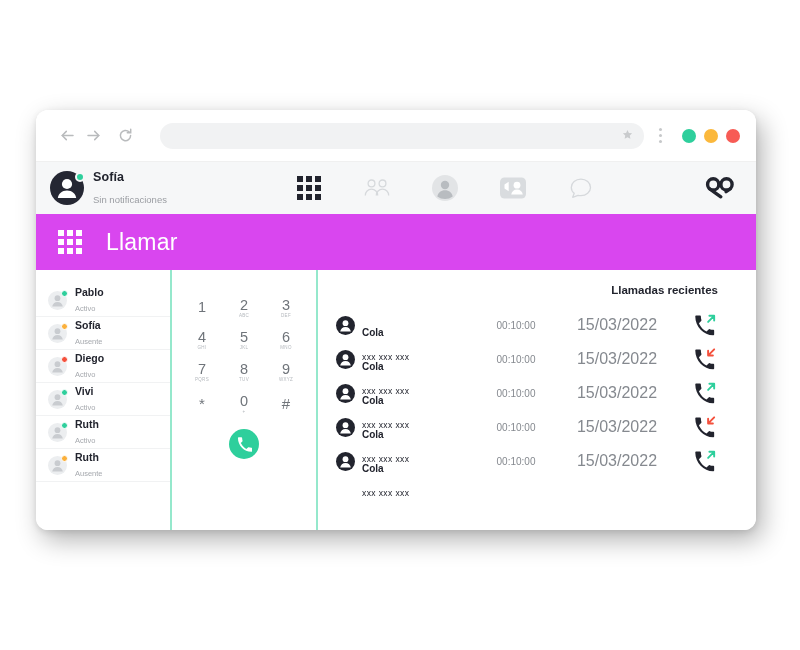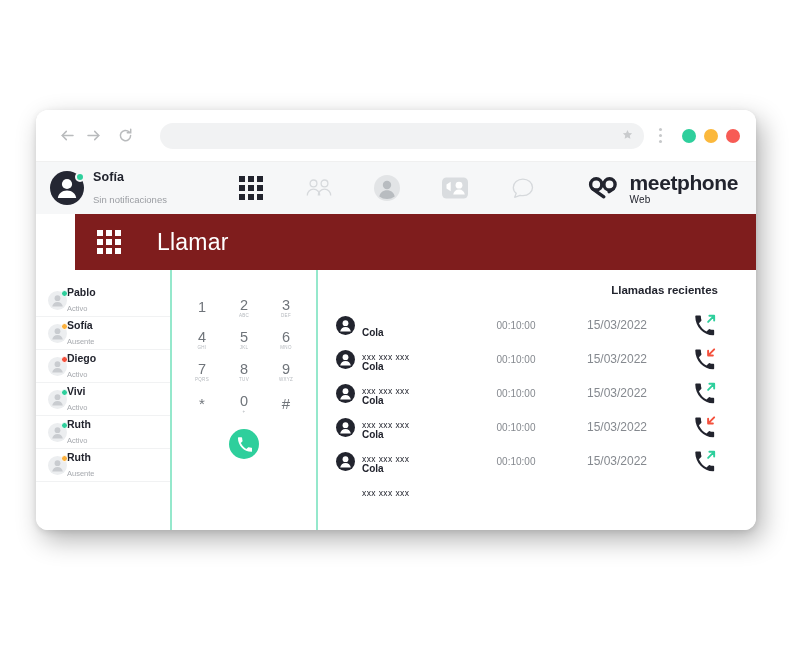--- a/index.html
+++ b/index.html
@@ -119,42 +119,41 @@
 
   .brand { display: flex; align-items: center; gap: 9px; flex: 0 0 auto; }
   .brand-mark { width: 34px; height: 26px; }
   .brand-text { line-height: 1; }
   .brand-name { font-size: 21px; font-weight: bold; color: #22242e; letter-spacing: -0.4px; }
   .brand-sub { font-size: 10px; color: #22242e; margin-top: 2px; letter-spacing: .2px; }
 
   
   .banner {
     height: 56px;
-    background: #7f1d1d;
+    background: #d946ef;
     display: flex;
     align-items: center;
     padding-left: 22px;
-    gap: 36px;
-    margin-left: 39px;
+    gap: 24px;
   }
   .banner .grid9w { display: grid; grid-template-columns: repeat(3, 6px); grid-gap: 3px; }
   .banner .grid9w i { width: 6px; height: 6px; background: #ffffff; display: block; }
   .banner-title { font-size: 23px; color: #ffffff; letter-spacing: .2px; }
 
   
   .app-body { display: flex; height: 260px; background: #ffffff; }
 
   .col-contacts {
     width: 136px;
     padding: 14px 0 0 0;
     border-right: 2px solid #95e8cc;
     overflow: hidden;
   }
   .contact-row {
-    display: flex; align-items: center; 
+    display: flex; align-items: center; gap: 8px;
     padding: 5px 10px 5px 12px;
     border-bottom: 1px solid #f1f2f3;
     height: 33px;
   }
   .contact-av { position: relative; width: 19px; height: 19px; flex: 0 0 auto; }
   .contact-av .circ {
     width: 19px; height: 19px; border-radius: 50%;
     background: #eceef0; overflow: hidden;
     display: flex; align-items: flex-end; justify-content: center;
   }
@@ -206,21 +205,21 @@
   .call-av {
     width: 19px; height: 19px; border-radius: 50%;
     background: #22242e; overflow: hidden;
     display: flex; align-items: flex-end; justify-content: center;
     flex: 0 0 auto;
   }
   .call-text { line-height: 1.15; }
   .call-name { font-size: 10px; font-weight: bold; color: #22242e; margin-top: 40px; }
   .call-number { font-size: 8.5px; color: #22242e; letter-spacing: .4px; margin-top: 15px; }
   .call-dur { width: 96px; text-align: center; font-size: 10px; color: #85898f; flex: 0 0 auto; }
-  .call-date { width: 106px; text-align: center; font-size: 12px; color: #85898f; flex: 0 0 auto; }
+  .call-date { width: 106px; text-align: center; font-size: 16px; color: #85898f; flex: 0 0 auto; }
   .call-dir { flex: 1 1 auto; display: flex; justify-content: center; }
   .call-dir svg { display: block; }
 </style>
 </head>
 <body>
 
 <div id="stage">
 
   <div id="browser-window">
 
@@ -335,24 +334,20 @@
 
       <div class="brand">
         <div class="brand-mark">
           <svg width="34" height="26" viewBox="0 0 34 26" fill="none" stroke="#22242e" stroke-width="3.4" stroke-linecap="round">
             <circle cx="9.2" cy="9.4" r="5.6"></circle>
             <circle cx="22.5" cy="9.4" r="5.6"></circle>
             <path d="M5.3 13.6l11.5 8.2"></path>
             <path d="M26.5 13.6l-4.4 3.1"></path>
           </svg>
         </div>
-        <div class="brand-text">
-          <div class="brand-name">meetphone</div>
-          <div class="brand-sub">Web</div>
-        </div>
       </div>
     </div>
 
     <div class="banner">
       <div class="grid9w">
         <i></i>
           <i></i>
           <i></i>
           <i></i>
           <i></i>

